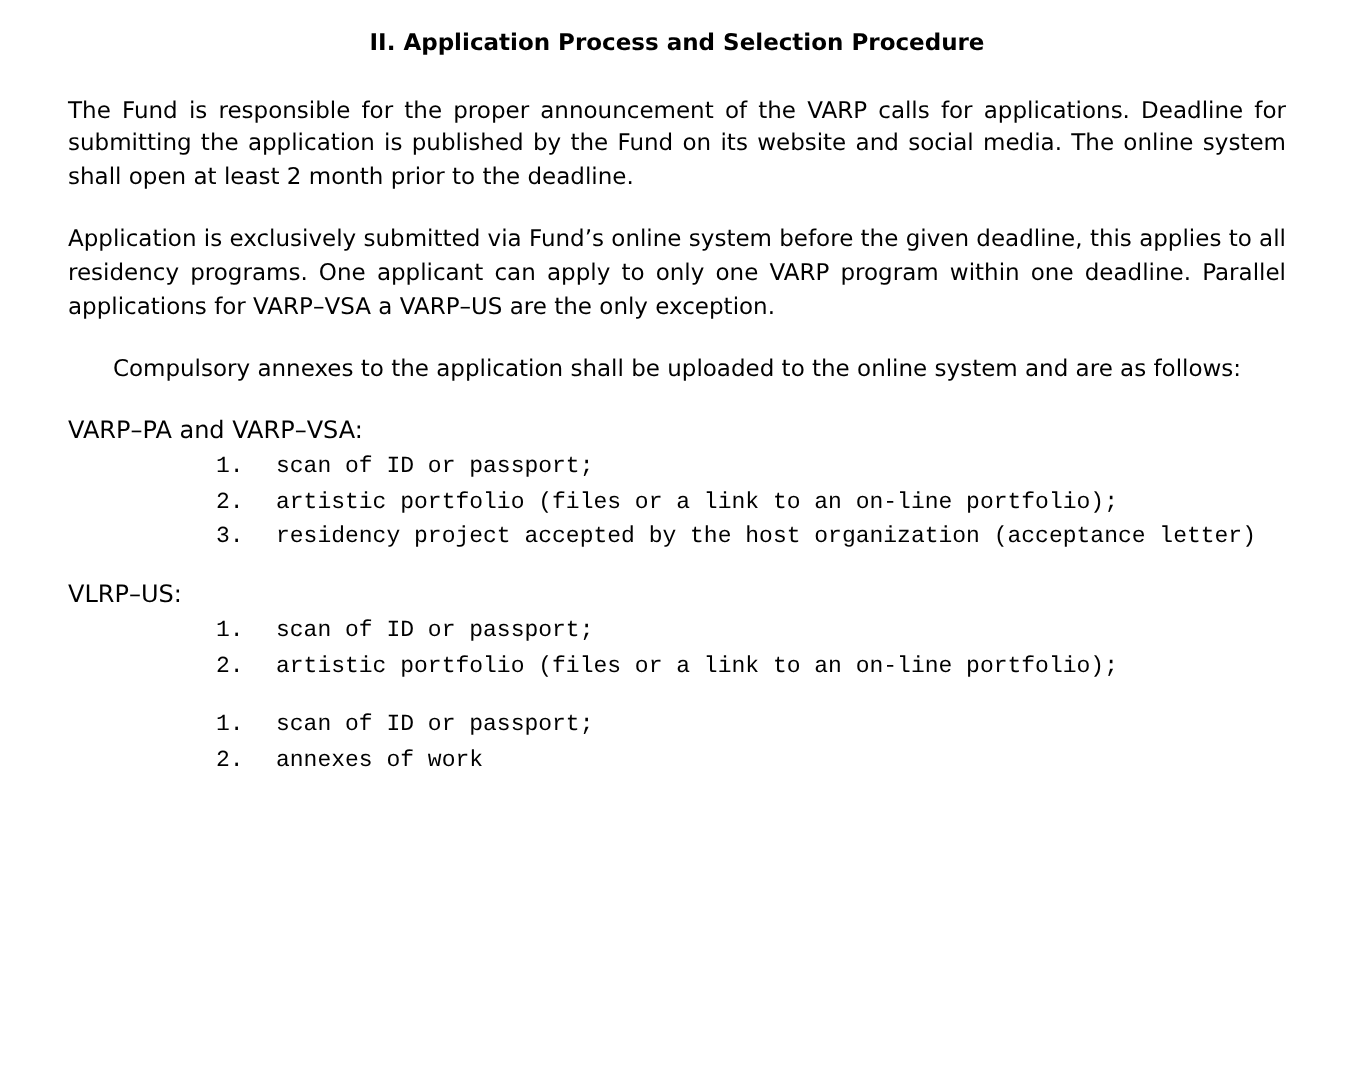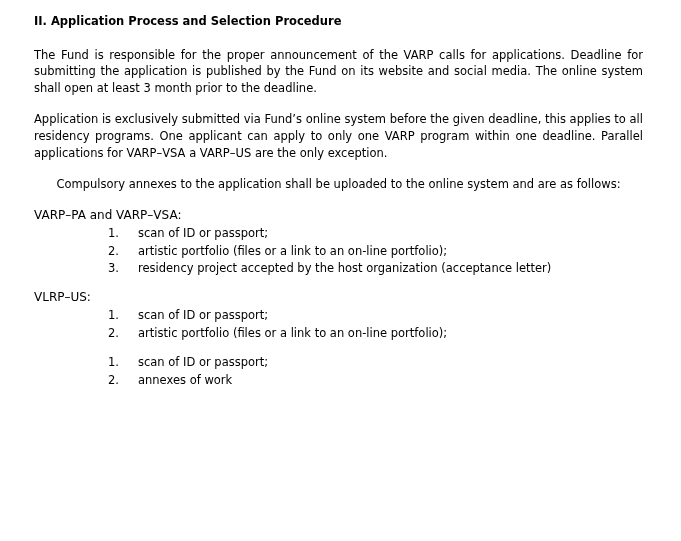--- a/index.html
+++ b/index.html
@@ -14,20 +14,21 @@
     color: #000000;
     overflow: hidden;
   }
   .page {
     box-sizing: border-box;
     width: 681px;
     height: 541px;
     padding: 10px 38px 0 34px;
   }
   .doc-title {
+    text-align: center;
     font-weight: bold;
     font-size: 11.5px;
     line-height: 1.35;
     margin: 4px 0 0 0;
   }
   .para {
     font-size: 11.5px;
     line-height: 1.47;
     text-align: justify;
     margin: 0;
@@ -42,20 +43,21 @@
   .group-label {
     font-size: 12px;
     line-height: 1.47;
     margin: 0;
   }
   ol.numlist {
     margin: 1px 0 0 0;
     padding-left: 0;
     list-style: none;
     counter-reset: item;
+    font-family: Liberation Mono, monospace;
   }
   ol.numlist > li {
     counter-increment: item;
     font-size: 11.5px;
     line-height: 1.52;
     position: relative;
     padding-left: 104px;
   }
   ol.numlist > li::before {
     content: counter(item) ".";
@@ -67,21 +69,21 @@
 </style>
 </head>
 <body>
 
 <div class="page">
 
   <div class="doc-title">II. Application Process and Selection Procedure</div>
 
   <div class="spacer-lg"></div>
 
-  <p class="para">The Fund is responsible for the proper announcement of the VARP calls for applications. Deadline for submitting the application is published by the Fund on its website and social media. The online system shall open at least 3 month prior to the deadline.</p>
+  <p class="para">The Fund is responsible for the proper announcement of the VARP calls for applications. Deadline for submitting the application is published by the Fund on its website and social media. The online system shall open at least 2 month prior to the deadline.</p>
 
   <div class="spacer-md"></div>
 
   <p class="para">Application is exclusively submitted via Fund’s online system before the given deadline, this applies to all residency programs. One applicant can apply to only one VARP program within one deadline. Parallel applications for VARP–VSA a VARP–US are the only exception.</p>
 
   <div class="spacer-md"></div>
 
   <p class="para nojust">Compulsory annexes to the application shall be uploaded to the online system and are as follows:</p>
 
   <div class="spacer-md"></div>

